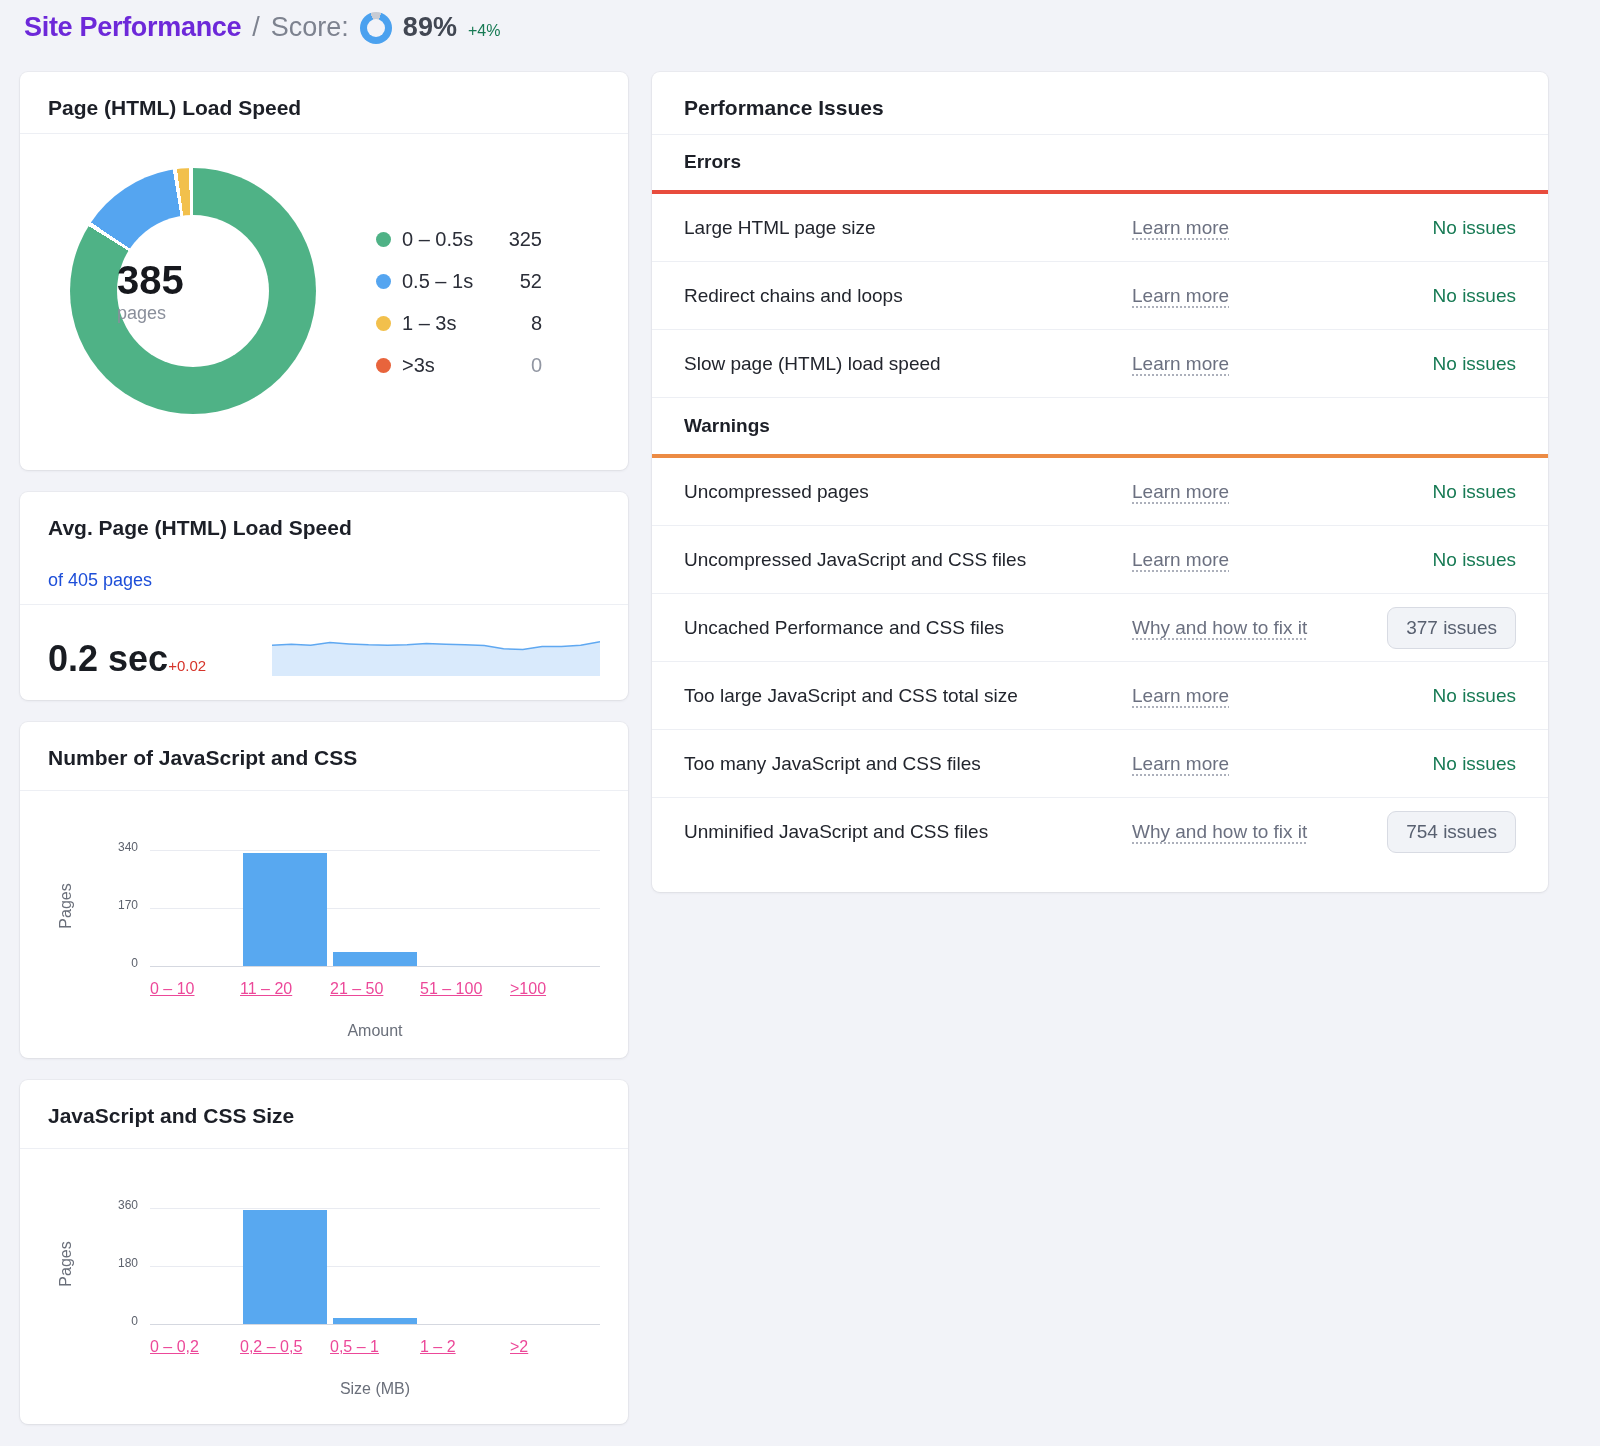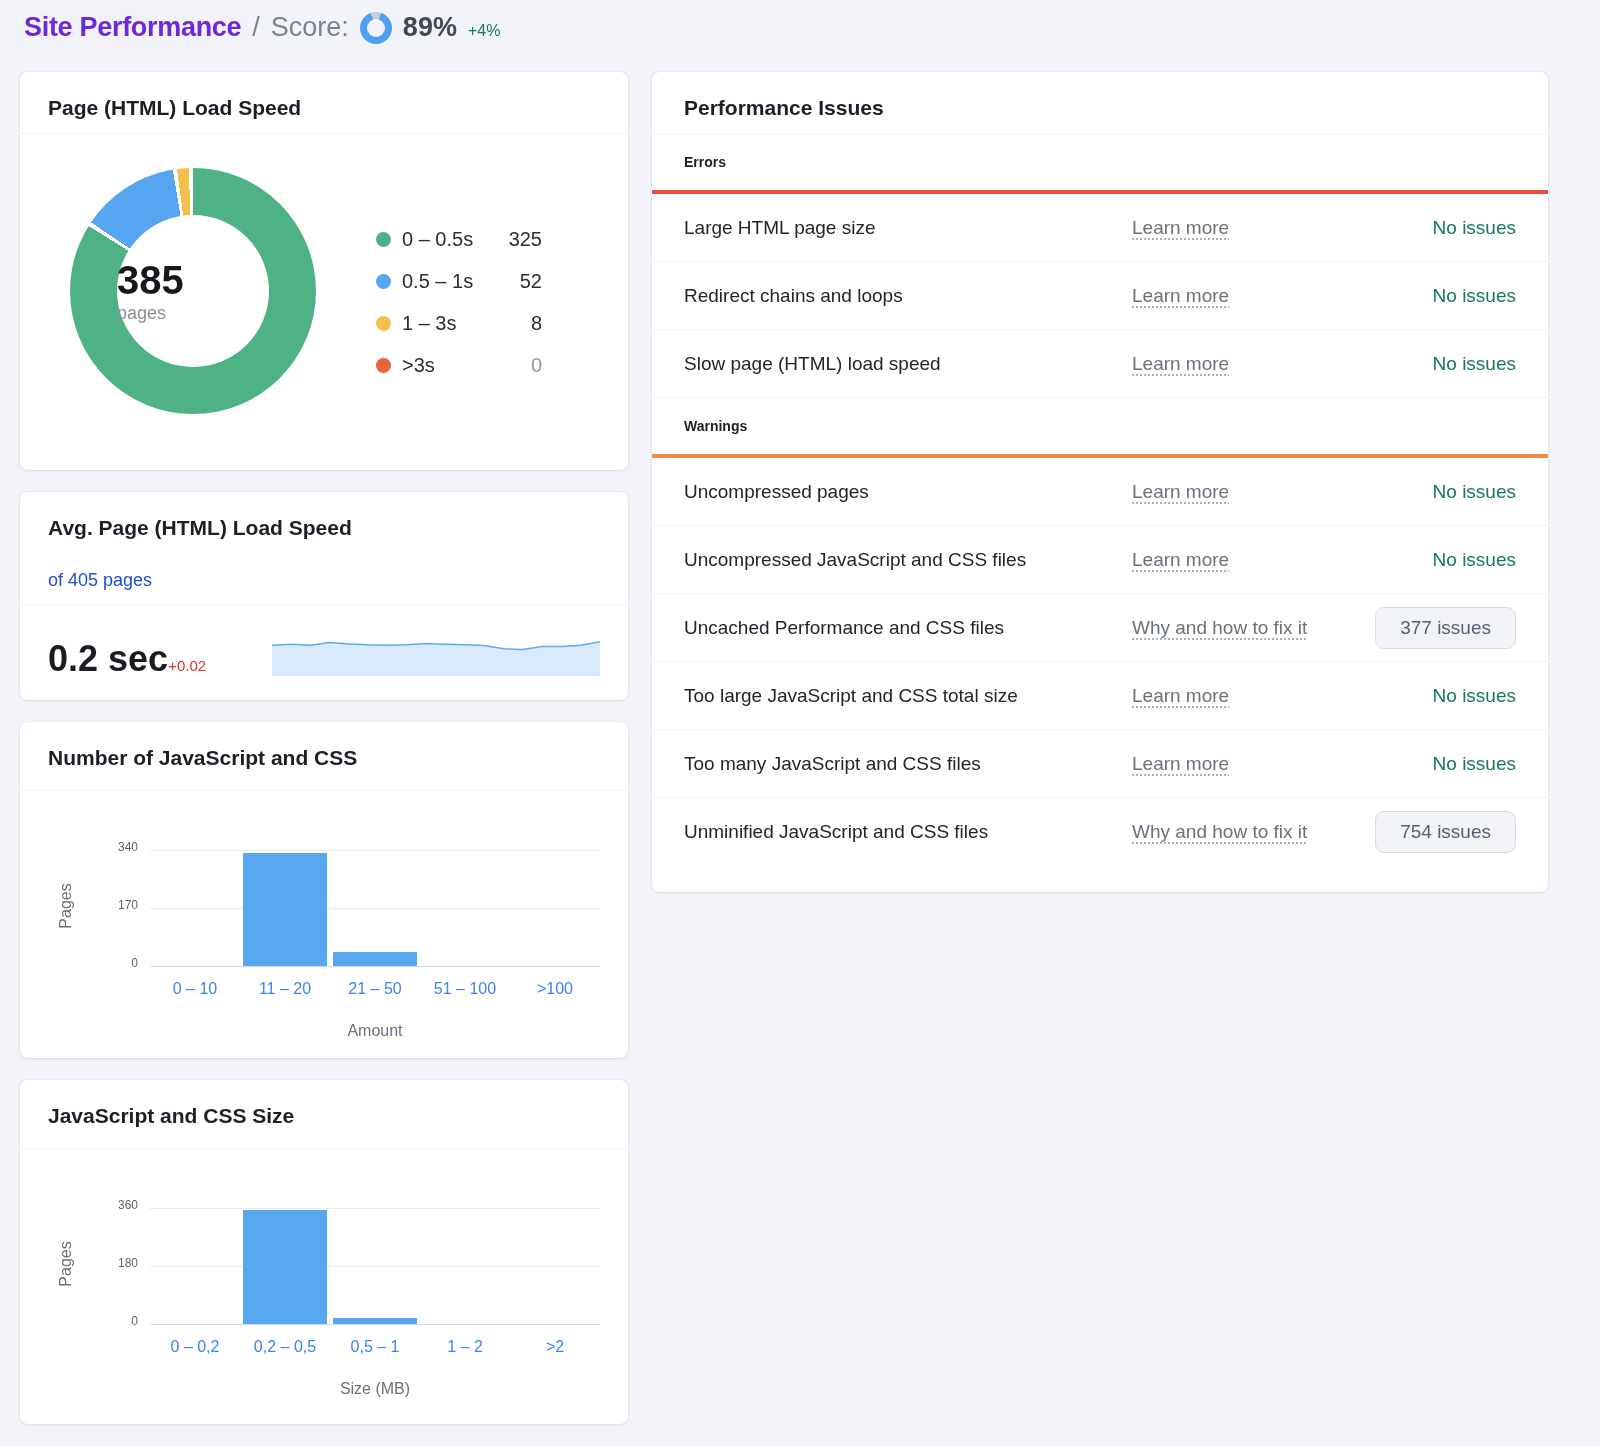--- a/index.html
+++ b/index.html
@@ -47,39 +47,39 @@
   .sparkline{position:absolute;left:252px;top:140px;width:328px;height:44px;}
   
   #card-js-count{left:20px;top:722px;width:608px;height:336px;}
   #card-js-size{left:20px;top:1080px;width:608px;height:344px;}
   .chart-card .card-divider{top:68px;}
   .plot{position:absolute;left:130px;top:128px;width:450px;height:116px;}
   .gridline{position:absolute;left:0;width:450px;height:1px;background:#e9ebf1;}
   .gridline.axis{background:#d5d8e0;}
   .ytick{position:absolute;left:-96px;width:84px;text-align:right;font-size:12px;color:#5d626d;}
   .bar{position:absolute;}
-  .xtick{position:absolute;top:130px;text-align:center;font-size:16px;color:#3b82f6;white-space:nowrap;}
+  .xtick{position:absolute;top:130px;text-align:left;font-size:16px;color:#ec4899;white-space:nowrap;text-decoration:underline;}
   .y-axis-title{position:absolute;left:16px;top:175px;width:60px;text-align:center;
     transform:rotate(-90deg);font-size:16px;color:#6a6f7a;}
   .x-axis-title{position:absolute;left:130px;top:300px;width:450px;text-align:center;font-size:16px;color:#6a6f7a;}
   
   #card-issues{left:652px;top:72px;width:896px;height:820px;}
   #card-issues .card-title{left:32px;}
   #card-issues .card-divider{top:62px;}
   #issues-body{position:absolute;left:0;top:62px;right:0;}
   .section-header{height:56px;display:flex;align-items:center;padding:0 32px;
-    font-size:14px;font-weight:bold;color:#1c1f27;}
+    font-size:19px;font-weight:bold;color:#1c1f27;}
   .accent-line{height:4px;width:100%;}
   .issue-row{height:68px;display:flex;align-items:center;padding:0 32px;border-bottom:1px solid #edeff4;box-sizing:border-box;}
   #issues-body .issue-row:last-child{border-bottom:none;}
   .issue-label{width:448px;flex:none;font-size:19px;color:#22252d;}
   .issue-link{font-size:19px;color:#6b7080;cursor:pointer;
     text-decoration:underline dotted;text-decoration-color:#a8adb8;text-underline-offset:5px;}
   .issue-status{margin-left:auto;font-size:19px;color:#177a54;}
-  .issue-button{margin-left:auto;height:40px;padding:0 24px;display:flex;align-items:center;
+  .issue-button{margin-left:auto;height:40px;padding:0 18px;display:flex;align-items:center;
     background:#f1f3f7;border:1px solid #d8dbe3;border-radius:9px;font-size:19px;color:#586070;cursor:pointer;}
 </style>
 </head>
 <body>
 
 <div class="page-header">
   <span class="page-title">Site Performance</span>
   <span class="page-title-sep">/</span>
   <span class="score-label">Score:</span>
   <span class="score-ring" style="background: conic-gradient(from -20deg, rgb(199, 203, 212) 0deg, rgb(199, 203, 212) 11%, rgb(75, 161, 239) 0deg);">

